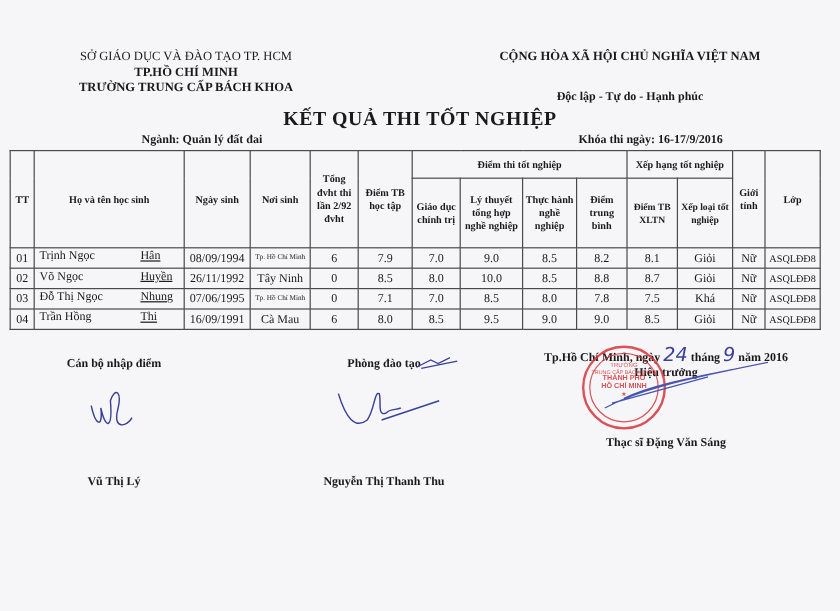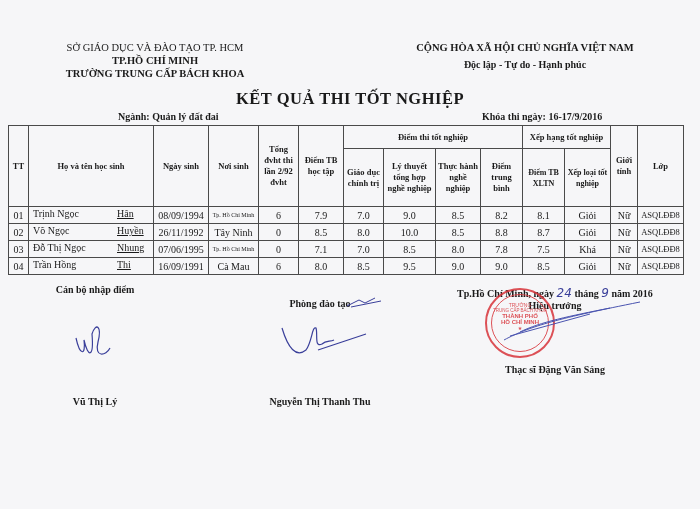--- a/index.html
+++ b/index.html
@@ -7,21 +7,21 @@
     width:700px; height:509px; overflow:hidden;
     background:#f6f6f8;
     font-family: "Liberation Serif", "DejaVu Serif", serif;
     color:#1a1a1a;
     position:relative;
   }
   .abs { position:absolute; }
   .hdr-left { left:20px; top:41px; width:270px; text-align:center; font-size:10.5px; line-height:13px; }
   .hdr-left .b { font-weight:bold; }
   .hdr-right { left:380px; top:41px; width:290px; text-align:center; font-size:10.5px; line-height:13px; font-weight:bold; }
-  .hdr-right .sub { font-size:10px; margin-top:4px; }
+  .hdr-right .sub { font-size:10px; margin-top:20px; }
   .title { left:0; width:700px; top:89px; text-align:center; font-weight:bold; font-size:16.5px; letter-spacing:0.5px; }
   .major { left:118px; top:111px; font-size:10px; font-weight:bold; }
   .exam { left:482px; top:111px; font-size:10px; font-weight:bold; }
 
   table.grid {
     position:absolute; left:8px; top:125px;
     border-collapse:collapse; table-layout:fixed;
     font-size:9.5px;
   }
   table.grid td, table.grid th {
@@ -31,27 +31,27 @@
   table.grid th { font-weight:bold; font-size:8.5px; line-height:11px; white-space:normal; }
   table.grid th.small { font-size:8px; }
   table.grid tr.row td { height:16px; font-size:10px; }
   .name-cell { text-align:left !important; position:relative; }
   .name-cell .first { position:absolute; left:4px; top:1px; }
   .name-cell .given { position:absolute; left:88px; top:1px;text-decoration:underline; }
   .tiny { font-size:6px !important; }
   .cls { font-size:8.5px !important; }
 
   .sig-block { text-align:center; font-size:10px; font-weight:bold; }
-  .sig1 { left:20px; top:284px; width:150px; }
+  .sig1 { left:20px; top:298px; width:150px; }
   .sig2 { left:220px; top:298px; width:200px; }
   .place-date { left:420px; top:286px; width:270px; }
   .name1 { left:20px; top:396px; width:150px; }
   .name2 { left:220px; top:396px; width:200px; }
   .name3 { left:420px; top:364px; width:270px; }
-  .hand { color:#3a3f9a; font-style:italic; font-weight:normal; font-family:"DejaVu Sans", sans-serif; font-size:12px; }
+  .hand { color:#3a3f9a; font-style:italic; font-weight:normal; font-family:"DejaVu Sans", sans-serif; font-size:16px; }
 </style>
 </head>
 <body>
 
 <div class="abs hdr-left">
   <div>SỞ GIÁO DỤC VÀ ĐÀO TẠO TP. HCM</div>
   <div class="b">TP.HỒ CHÍ MINH</div>
   <div class="b">TRƯỜNG TRUNG CẤP BÁCH KHOA</div>
 </div>
 

